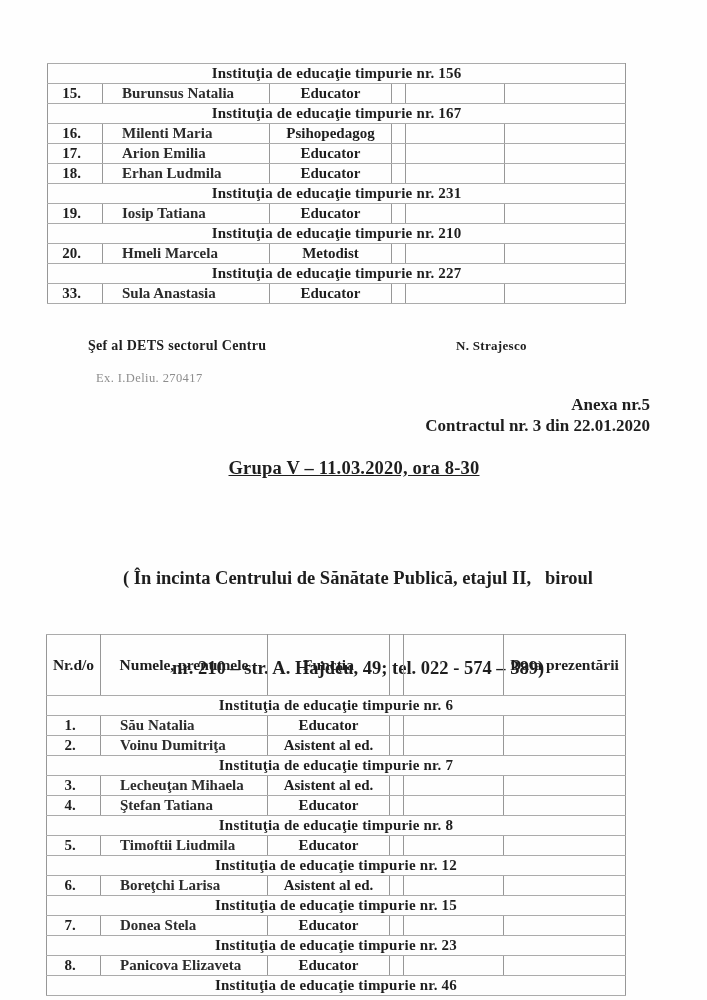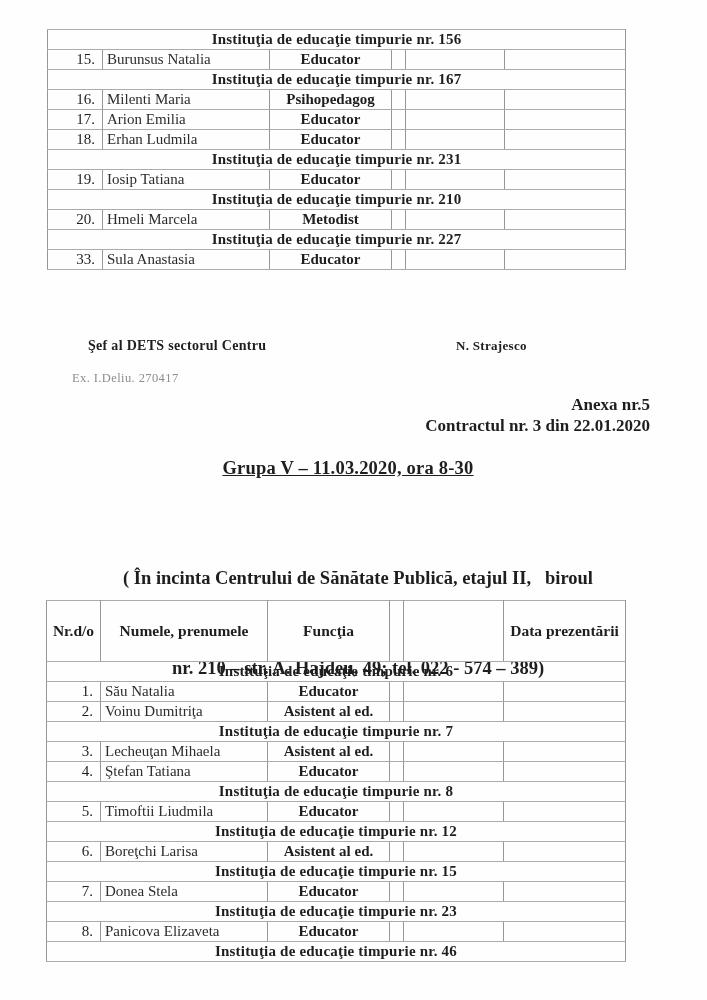--- a/index.html
+++ b/index.html
@@ -8,39 +8,40 @@
     background:#fefefe;
     font-family:"Liberation Serif","DejaVu Serif",serif;
     color:#1e1e1e;
     overflow:hidden;
   }
   .doc-table{
     position:absolute;
     border-collapse:collapse;
     table-layout:fixed;
     background:transparent;
+    margin-top:34px;
   }
   .doc-table td,.doc-table th{
     border:1px solid #979797;
     border-top-color:#ababab;
     border-bottom-color:#ababab;
     padding:0;
     font-size:15px;
     height:19px;
     overflow:hidden;
     white-space:nowrap;
   }
   .doc-table{border:1px solid #8a8a8a;}
   td.inst{
     text-align:center;
     font-weight:bold;
     letter-spacing:.2px;
   }
-  td.nr{text-align:right;padding-right:7px;font-weight:normal;}
-  td.name{text-align:left;padding-left:4px;color:#2c2c2c;}
+  td.nr{text-align:center;padding-right:7px;font-weight:bold;}
+  td.name{text-align:left;padding-left:19px;color:#2c2c2c;font-weight:bold;}
   td.func{text-align:center;font-weight:bold;}
   #table-top{left:47px;top:29px;width:578px;}
   #table-main{left:46px;top:600px;width:579px;}
   #table-main th{
     height:60px;
     font-size:15.5px;
     font-weight:bold;
     text-align:center;
     vertical-align:middle;
     white-space:normal;
@@ -48,29 +49,29 @@
   }
   .sig-left{
     position:absolute;left:88px;top:338px;
     font-size:14px;font-weight:bold;letter-spacing:.3px;
   }
   .sig-right{
     position:absolute;left:456px;top:338px;
     font-size:13px;font-weight:bold;letter-spacing:.3px;
   }
   .ex-note{
-    position:absolute;left:72px;top:371px;
+    position:absolute;left:96px;top:371px;
     font-size:12.5px;color:#8d8d8d;letter-spacing:.4px;
   }
   .annex{
     position:absolute;left:300px;top:394px;width:350px;
     text-align:right;font-size:17px;font-weight:bold;line-height:21px;
   }
   .heading{
-    position:absolute;left:38px;top:458px;width:620px;
+    position:absolute;left:44px;top:458px;width:620px;
     text-align:center;font-size:18.5px;font-weight:bold;
     text-decoration:underline;
     letter-spacing:.2px;
   }
   .venue{
     position:absolute;left:38px;top:503px;width:640px;
     text-align:center;font-size:18.5px;font-weight:bold;
     line-height:30px;white-space:pre-wrap;
   }
 </style>

